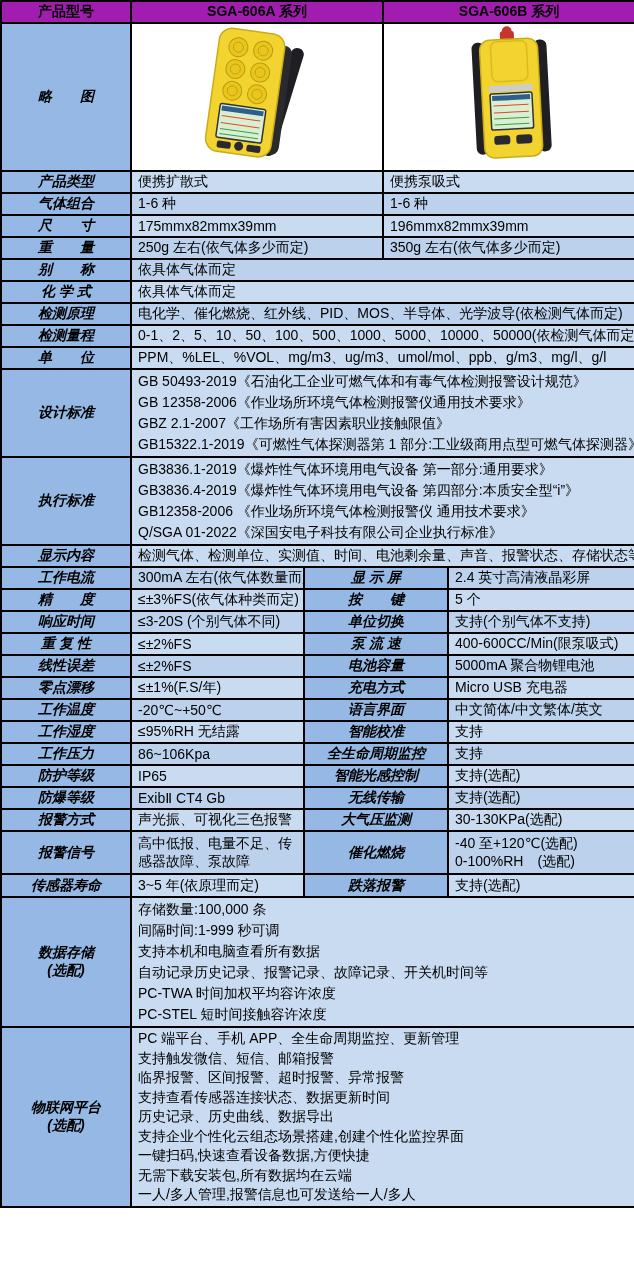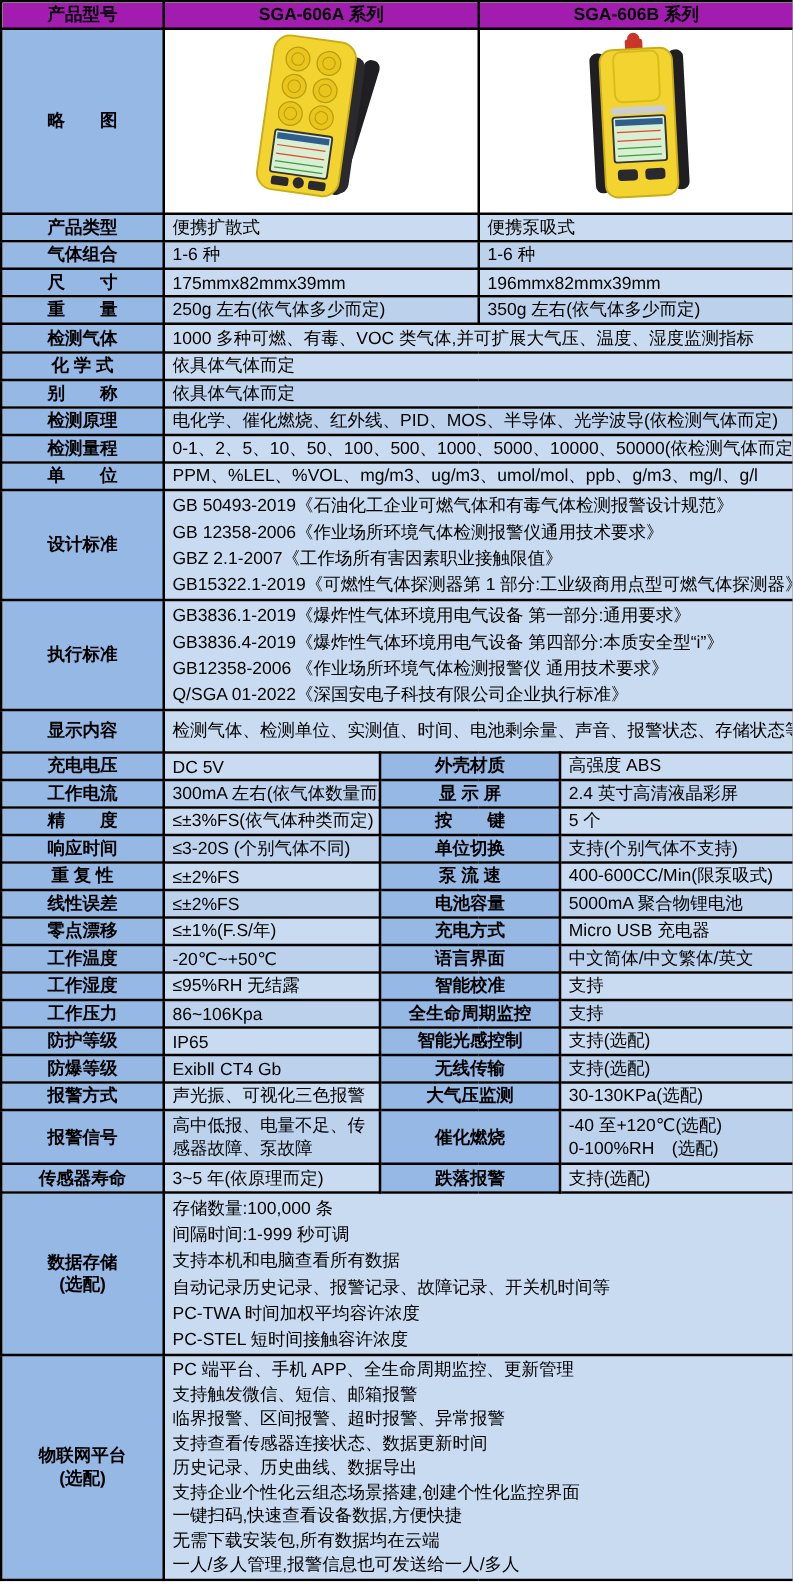--- a/index.html
+++ b/index.html
@@ -1,19 +1,19 @@
 <!DOCTYPE html>
 <html lang="zh"><head>
 <meta charset="utf-8">
 <style>
   html,body{margin:0;padding:0;background:#fff;}
   body{width:634px;font-family:"Liberation Sans","DejaVu Sans",sans-serif;color:#000;}
   table.spec{border-collapse:collapse;table-layout:fixed;width:634px;}
   table.spec td{border:2px solid #000;padding:1px 6px;font-size:14px;overflow:hidden;vertical-align:middle;}
-  td.lbl{background:#95B8E4;font-weight:bold;text-align:center;font-size:14.5px;padding:1px 2px;}
+  td.lbl{background:#95B8E4;font-weight:bold;text-align:center;font-size:14.5px;padding:1px 2px;font-style:italic;}
   td.hdr{background:#a21caf;font-weight:bold;text-align:center;font-size:14.5px;}
   td.val{background:#C9DBF0;}
   td.alt{background:#BBD1EC;}
   td.ctr{text-align:left;}
   td.img-cell{background:#FFFFFF;text-align:center;vertical-align:middle;padding:2px 0;}
   .lines div{line-height:21px;white-space:nowrap;}
   .lines-sm div{line-height:19.5px;white-space:nowrap;}
   .nowrap{white-space:nowrap;}
   .q{font-size:13px;}
   .note{font-weight:bold;}
@@ -118,31 +118,27 @@
     <td class="lbl">尺　　寸</td>
     <td class="val ctr" colspan="2">175mmx82mmx39mm</td>
     <td class="val ctr" colspan="2">196mmx82mmx39mm</td>
   </tr>
   <tr style="height:22px">
     <td class="lbl">重　　量</td>
     <td class="alt ctr" colspan="2">250g 左右(依气体多少而定)</td>
     <td class="alt ctr" colspan="2">350g 左右(依气体多少而定)</td>
   </tr>
 
-  <tr style="height:23px">
-    <td class="lbl">检测气体</td>
-    <td class="val nowrap" colspan="4">1000 多种可燃、有毒、VOC 类气体,并可扩展大气压、温度、湿度监测指标</td>
+  <tr style="height:22px">
+    <td class="lbl">别　　称</td>
+    <td class="alt nowrap" colspan="4">依具体气体而定</td>
   </tr>
   <tr style="height:22px">
     <td class="lbl">化 学 式</td>
     <td class="val nowrap" colspan="4">依具体气体而定</td>
-  </tr>
-  <tr style="height:22px">
-    <td class="lbl">别　　称</td>
-    <td class="alt nowrap" colspan="4">依具体气体而定</td>
   </tr>
   <tr style="height:22px">
     <td class="lbl">检测原理</td>
     <td class="alt nowrap" colspan="4">电化学、催化燃烧、红外线、PID、MOS、半导体、光学波导(依检测气体而定)</td>
   </tr>
   <tr style="height:22px">
     <td class="lbl">检测量程</td>
     <td class="val nowrap" colspan="4">0-1、2、5、10、50、100、500、1000、5000、10000、50000(依检测气体而定)</td>
   </tr>
   <tr style="height:22px">
@@ -163,31 +159,25 @@
   <tr style="height:86px">
     <td class="lbl">执行标准</td>
     <td class="val lines" colspan="4">
       <div>GB3836.1-2019《爆炸性气体环境用电气设备 第一部分:通用要求》</div>
       <div>GB3836.4-2019《爆炸性气体环境用电气设备 第四部分:本质安全型“i”》</div>
       <div>GB12358-2006 《作业场所环境气体检测报警仪 通用技术要求》</div>
       <div>Q/SGA 01-2022《深国安电子科技有限公司企业执行标准》</div>
     </td>
   </tr>
 
-  <tr style="height:34px">
+  <tr style="height:22px">
     <td class="lbl">显示内容</td>
     <td class="val nowrap" colspan="4">检测气体、检测单位、实测值、时间、电池剩余量、声音、报警状态、存储状态等</td>
   </tr>
 
-  <tr style="height:22px">
-    <td class="lbl">充电电压</td>
-    <td class="val q nowrap">DC 5V</td>
-    <td class="lbl" colspan="2">外壳材质</td>
-    <td class="val q nowrap">高强度 ABS</td>
-  </tr>
   <tr style="height:22px">
     <td class="lbl">工作电流</td>
     <td class="alt q nowrap">300mA 左右(依气体数量而定)</td>
     <td class="lbl" colspan="2">显 示 屏</td>
     <td class="alt q nowrap">2.4 英寸高清液晶彩屏</td>
   </tr>
   <tr style="height:16px">
     <td class="lbl">精　　度</td>
     <td class="val q nowrap">≤±3%FS(依气体种类而定)</td>
     <td class="lbl" colspan="2">按　　键</td>

